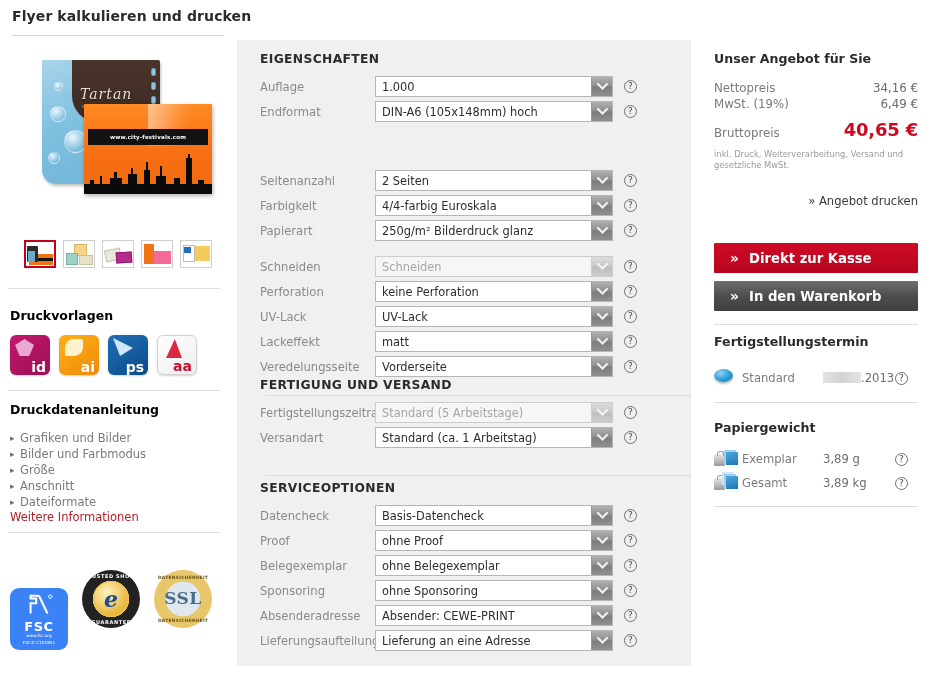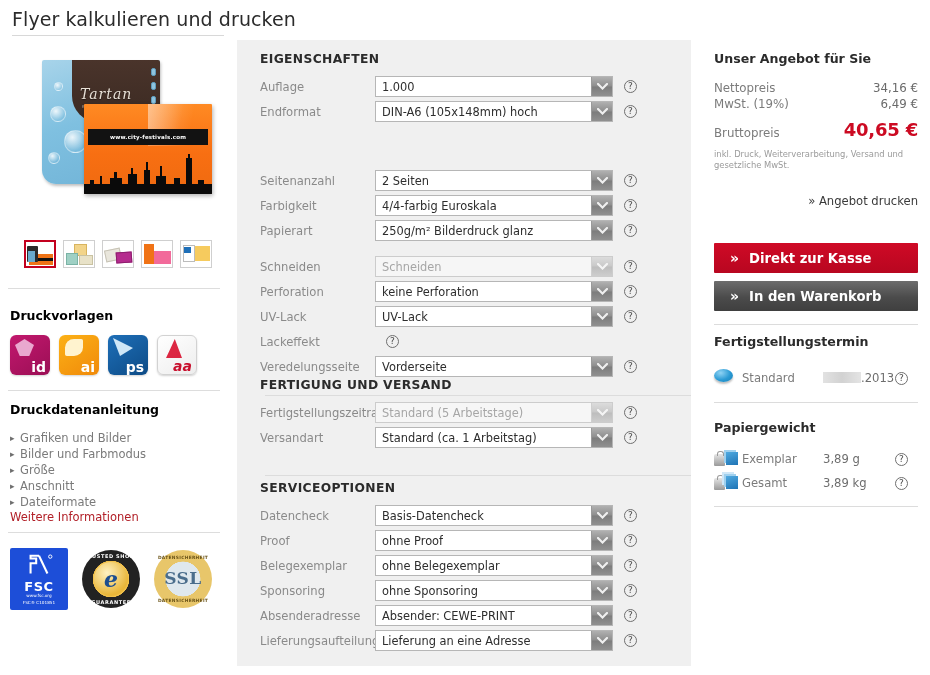--- a/index.html
+++ b/index.html
@@ -8,21 +8,21 @@
     width: 930px; height: 675px;
     background: #ffffff;
     font-family: "DejaVu Sans", "Liberation Sans", sans-serif;
     overflow: hidden;
   }
   .page { position: relative; width: 930px; height: 675px; background:#fff; }
 
   
   .page-title {
     position:absolute; left:12px; top:8px;
-    font-size:19px; font-weight:normal; color:#2b2b2b; letter-spacing:0.1px;
+    font-size:14px; font-weight:bold; color:#2b2b2b; letter-spacing:0.1px;
   }
   .title-rule {
     position:absolute; left:12px; top:35px; width:212px; height:1px; background:#d8d8d8;
   }
 
   
   .left-col { position:absolute; left:0; top:40px; width:236px; height:635px; }
 
   .preview-box { position:absolute; left:8px; top:14px; width:212px; height:180px; }
   .prev-card-back {
@@ -80,30 +80,30 @@
   .hr-left { height:1px; background:#dddddd; }
 
   .tpl-icons { display:flex; gap:9px; }
   .tpl { width:40px; height:40px; border-radius:6px; position:relative; overflow:hidden;
          box-shadow:0 1px 2px rgba(0,0,0,.18); }
   .tpl .lbl { position:absolute; right:4px; bottom:0px; font-size:14px; font-weight:bold;
               color:#fff; font-family:"DejaVu Sans","Liberation Sans",sans-serif; line-height:15px;}
   .tpl-id { background:linear-gradient(145deg,#c2186e,#9b0f55); }
   .tpl-ai { background:linear-gradient(145deg,#fcb116,#f08a0a); }
   .tpl-ps { background:linear-gradient(145deg,#1e6fb8,#0d4b86); }
-  .tpl-pdf { background:linear-gradient(145deg,#ffffff,#ededed); border:1px solid #d2d2d2;font-style:italic; }
+  .tpl-pdf { background:linear-gradient(145deg,#ffffff,#ededed); border:1px solid #d2d2d2; }
   .tpl-pdf .lbl { color:#c8102e; }
 
   .link-list { list-style:none; margin:0; padding:0; }
   .link-list li { font-size:11.5px; color:#7a7a7a; line-height:16px; padding-left:10px; position:relative; cursor:pointer;}
   .link-list li:before { content:"\25B8"; position:absolute; left:0; top:0; color:#6e6e6e; font-size:9px; }
   .more-info { font-size:11.5px; color:#b22028; cursor:pointer; }
 
   .trust { display:flex; gap:14px; align-items:center; }
-  .fsc { width:58px; height:62px; background:#1d4ed8; border-radius:2px; position:relative; }
+  .fsc { width:58px; height:62px; background:#3b82f6; border-radius:9px; position:relative;margin-top:40px; }
   .fsc .t1 { position:absolute; left:0; right:0; top:31px; text-align:center; color:#fff; font-size:13px; font-weight:bold; letter-spacing:.5px;}
   .fsc .t2 { position:absolute; left:0; right:0; top:45px; text-align:center; color:#fff; font-size:4.2px; }
   .fsc .t3 { position:absolute; left:0; right:0; top:52px; text-align:center; color:#fff; font-size:4.2px; }
   .seal { width:58px; height:58px; border-radius:50%; position:relative; }
   .seal-ts { background:radial-gradient(circle at 50% 50%, #f2c14a 0 44%, #222 45% 100%); }
   .seal-ts .inner { position:absolute; left:12px; top:12px; width:34px; height:34px; border-radius:50%;
        background:radial-gradient(circle at 38% 32%, #fff2c2, #e8b63a 70%); display:flex; align-items:center; justify-content:center;
        color:#1d4e8f; font-size:22px; font-style:italic; font-weight:bold; font-family:"DejaVu Serif","Liberation Serif",serif;}
   .seal-ts .arcT{position:absolute;left:0;right:0;top:3px;text-align:center;color:#fff;font-size:5px;font-weight:bold;letter-spacing:.6px;}
   .seal-ts .arcB{position:absolute;left:0;right:0;bottom:3px;text-align:center;color:#fff;font-size:5px;font-weight:bold;letter-spacing:.6px;}
@@ -416,20 +416,28 @@
           <div class="arrow">
               <svg width="11" height="7" viewBox="0 0 11 7">
                 <path d="M1,1 L5.5,5.5 L10,1" stroke="#efefef" stroke-width="2.2" fill="none" stroke-linecap="round"></path>
               </svg>
             </div>
         </div>
         <div class="helpq">?</div>
       </div>
       <div class="row">
         <div class="lab">Lackeffekt</div>
+        <div class="ctrl">
+          <div class="val">matt</div>
+          <div class="arrow">
+              <svg width="11" height="7" viewBox="0 0 11 7">
+                <path d="M1,1 L5.5,5.5 L10,1" stroke="#efefef" stroke-width="2.2" fill="none" stroke-linecap="round"></path>
+              </svg>
+            </div>
+        </div>
         <div class="helpq">?</div>
       </div>
       <div class="row">
         <div class="lab">Veredelungsseite</div>
         <div class="ctrl">
           <div class="val">Vorderseite</div>
           <div class="arrow">
               <svg width="11" height="7" viewBox="0 0 11 7">
                 <path d="M1,1 L5.5,5.5 L10,1" stroke="#efefef" stroke-width="2.2" fill="none" stroke-linecap="round"></path>
               </svg>

